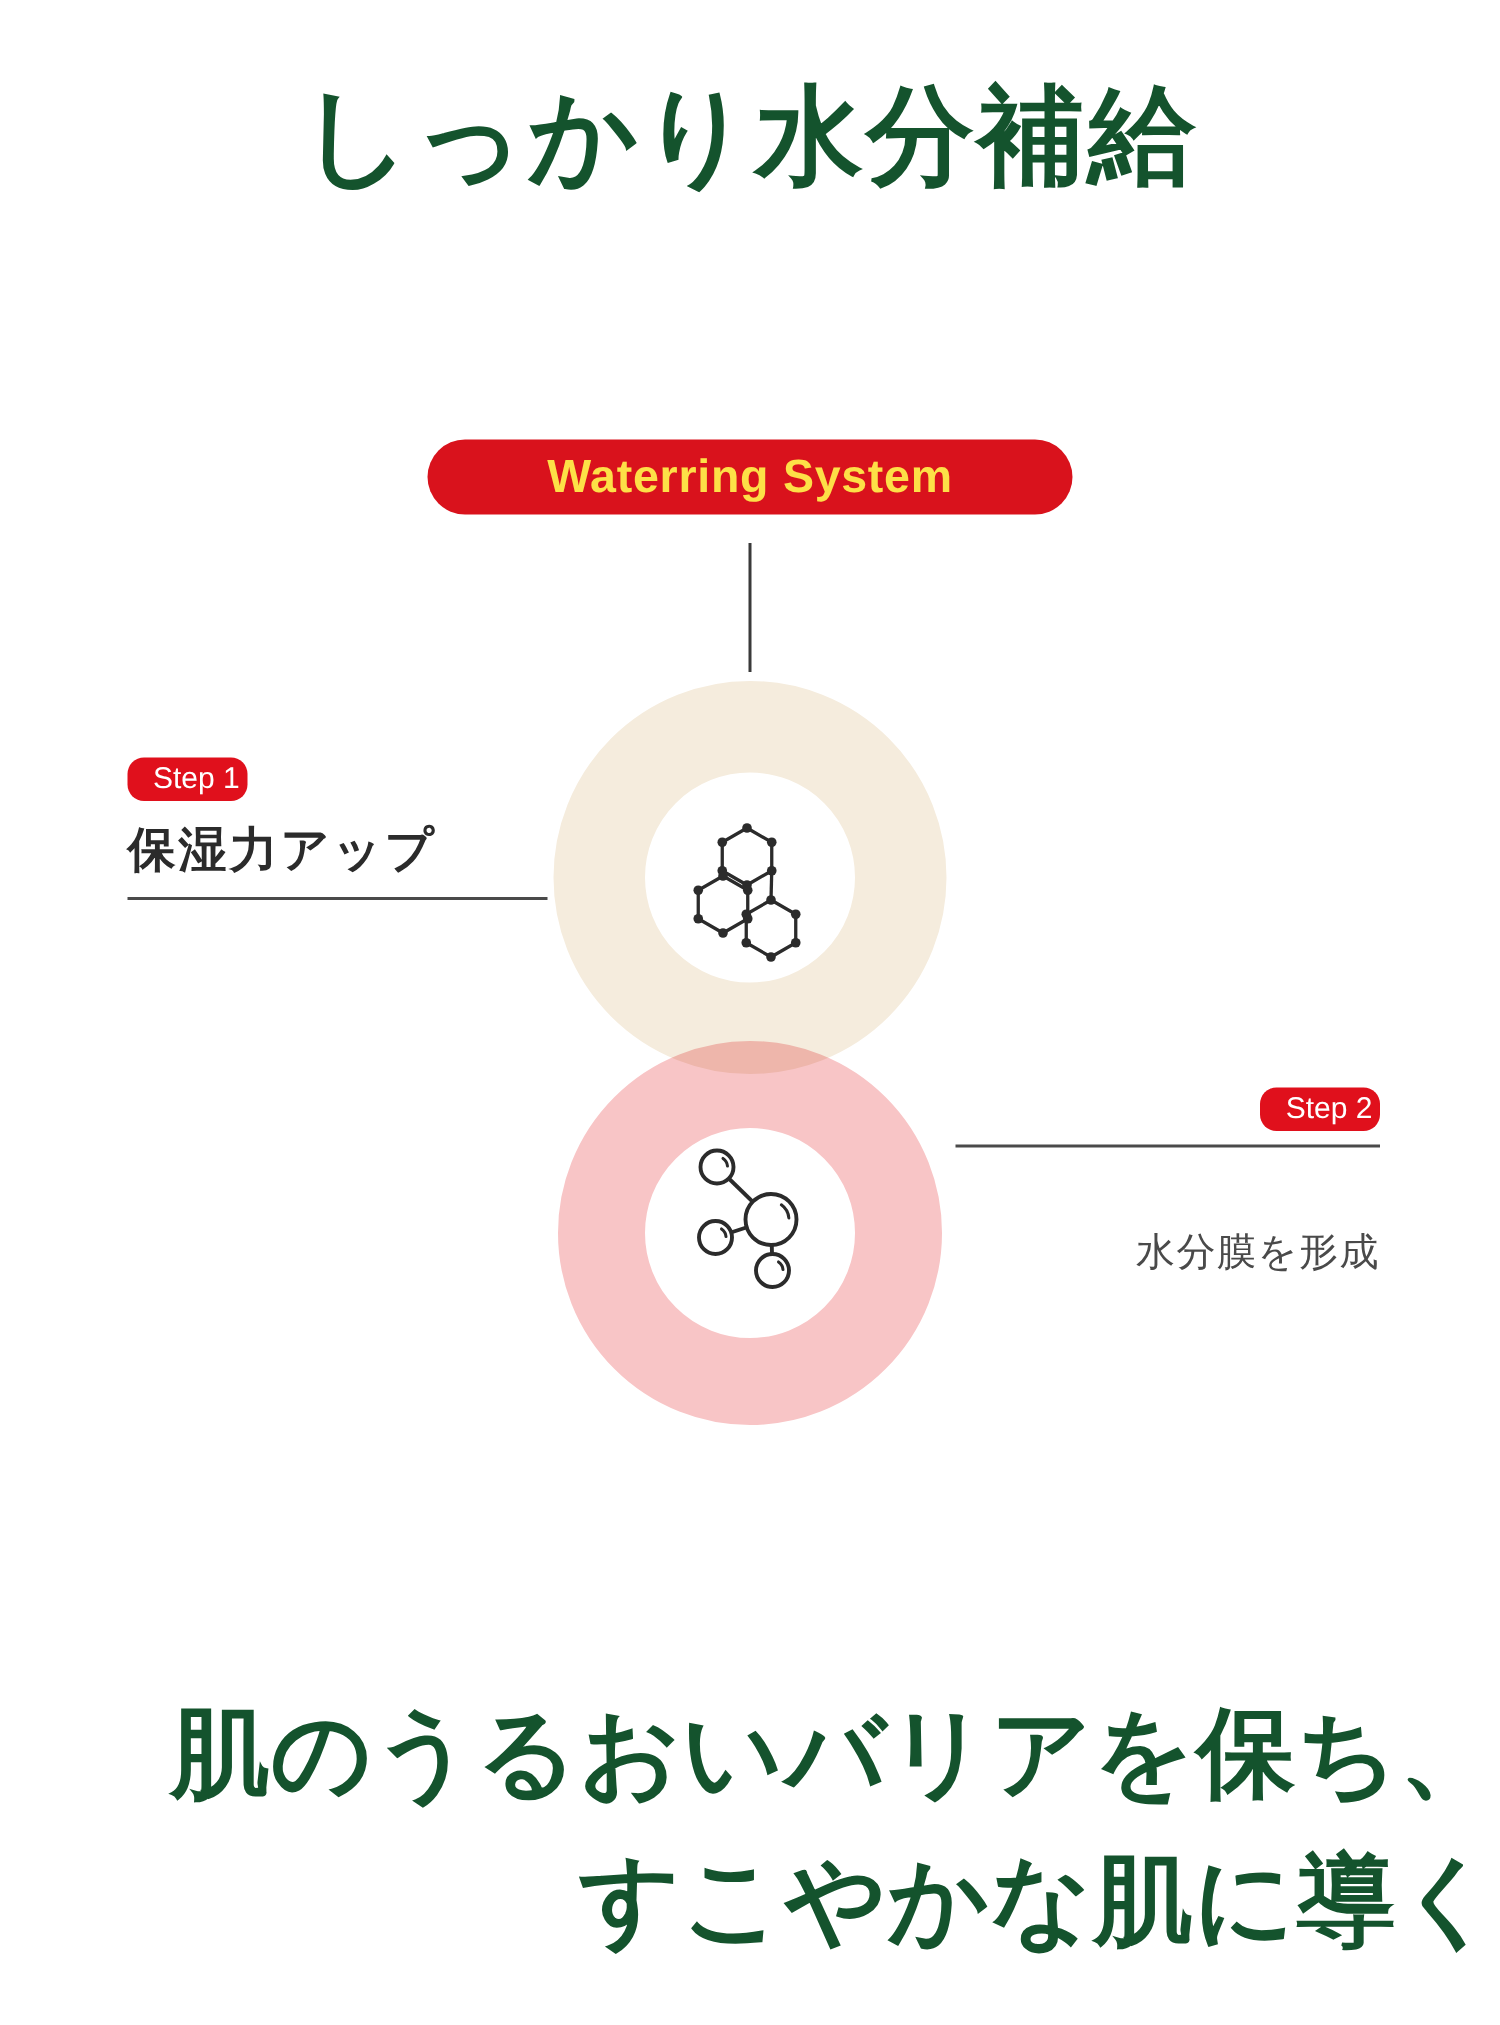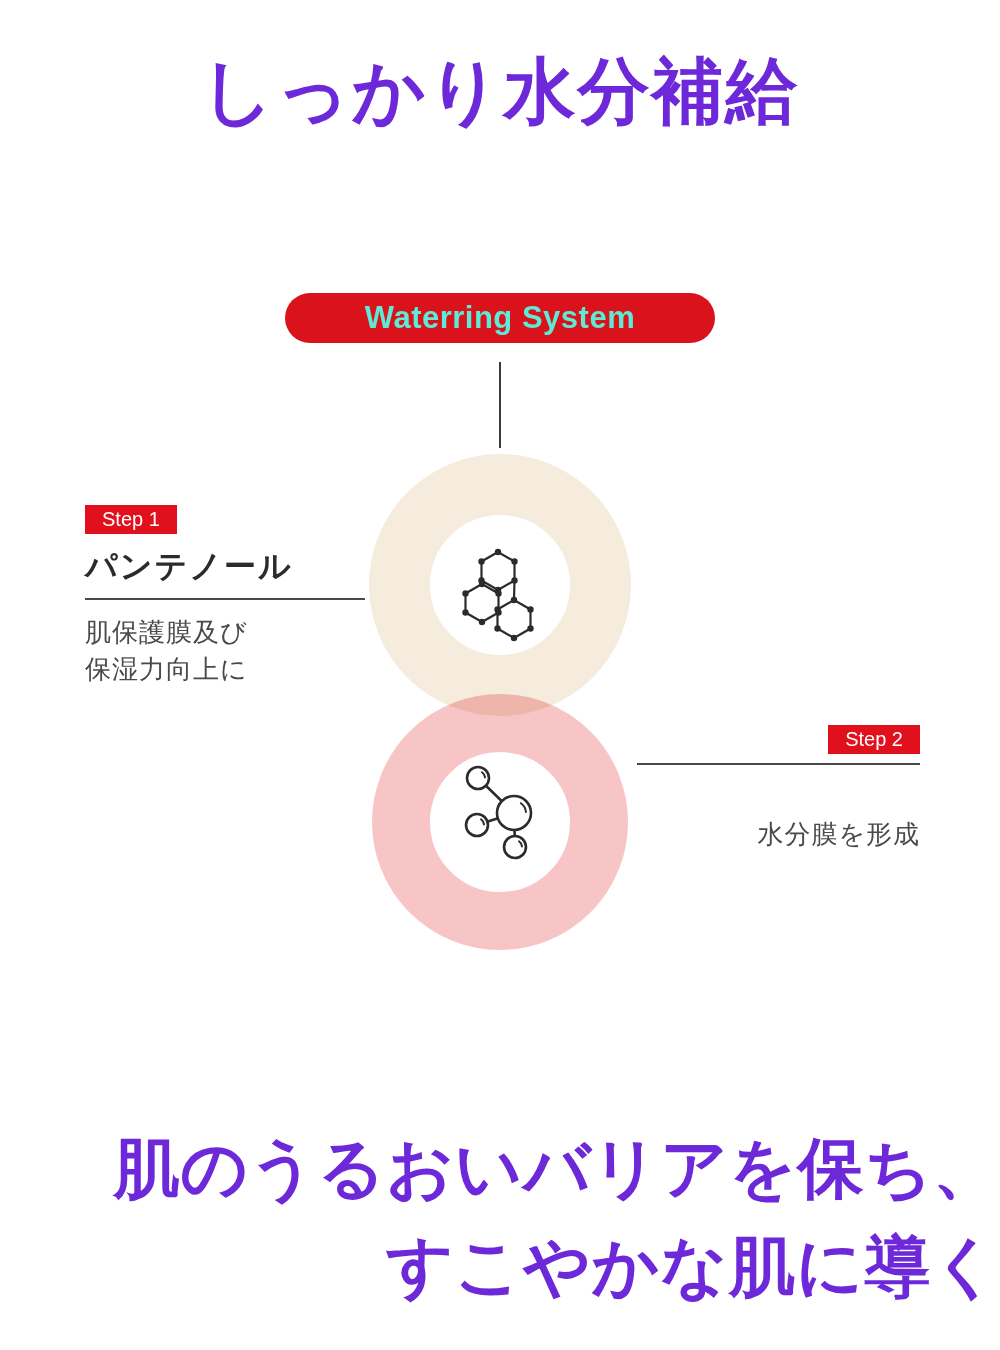--- a/index.html
+++ b/index.html
@@ -12,21 +12,21 @@
     background: #ffffff;
     overflow: hidden;
   }
 
   
   .heading {
     position: absolute;
     left: 0;
     width: 1000px;
     text-align: center;
-    color: #6d28d9;
+    color: #14532d;
     font-weight: bold;
   }
   .heading-top {
     top: 44px;
     font-size: 72px;
     line-height: 94px;
     letter-spacing: 2px;
   }
   .heading-bottom {
     top: 1119px;
@@ -38,21 +38,21 @@
 
   
   .pill {
     position: absolute;
     left: 285px;
     top: 293px;
     width: 430px;
     height: 50px;
     background: #d9121c;
     border-radius: 26px;
-    color: #5eead4;
+    color: #fde047;
     font-size: 31px;
     font-weight: bold;
     line-height: 50px;
     text-align: center;
     letter-spacing: 0.5px;
   }
 
   
   .connector {
     position: absolute;
@@ -88,22 +88,23 @@
   
   .step { position: absolute; }
   .step-1 { left: 85px; top: 505px; width: 280px; text-align: left; }
   .step-2 { left: 637px; top: 725px; width: 283px; text-align: right; }
   .step-badge {
     display: inline-block;
     background: #e0101c;
     color: #ffffff;
     font-size: 20px;
     line-height: 26px;
-    padding: 1px 17px 2px 17px;
+    padding: 1px 5px 2px 17px;
     font-weight: normal;
+    border-radius: 11px;
   }
   .step-title {
     margin-top: 11px;
     font-size: 32px;
     font-weight: bold;
     color: #2b2b2b;
     letter-spacing: 2px;
   }
   .step-rule {
     margin-top: 9px;
@@ -177,23 +178,22 @@
     <g stroke="#2b2b2b" stroke-width="2" fill="none" stroke-linecap="round">
       <path d="M 65.9 38.2 A 12 12 0 0 1 70.9 47"></path>
       <path d="M 27 7.3 A 7 7 0 0 1 30 12.4"></path>
       <path d="M 26 54.3 A 7 7 0 0 1 29 59.4"></path>
       <path d="M 64 76.3 A 7 7 0 0 1 67 81.4"></path>
     </g>
   </svg>
 
   <div class="step step-1">
     <div class="step-badge">Step 1</div>
-    <div class="step-title">パンテノール</div>
+    <div class="step-title">保湿力アップ</div>
     <div class="step-rule"></div>
-    <div class="step-desc"><span>肌保護膜及び</span><br><span>保湿力向上に</span></div>
   </div>
 
   <div class="step step-2">
     <div class="step-badge">Step 2</div>
     <div class="step-rule"></div>
     <div class="step-desc"><br><span>水分膜を形成</span></div>
   </div>
 
   <h2 class="heading heading-bottom"><span>肌のうるおいバリアを保ち、</span><br><span>すこやかな肌に導く</span></h2>
 

